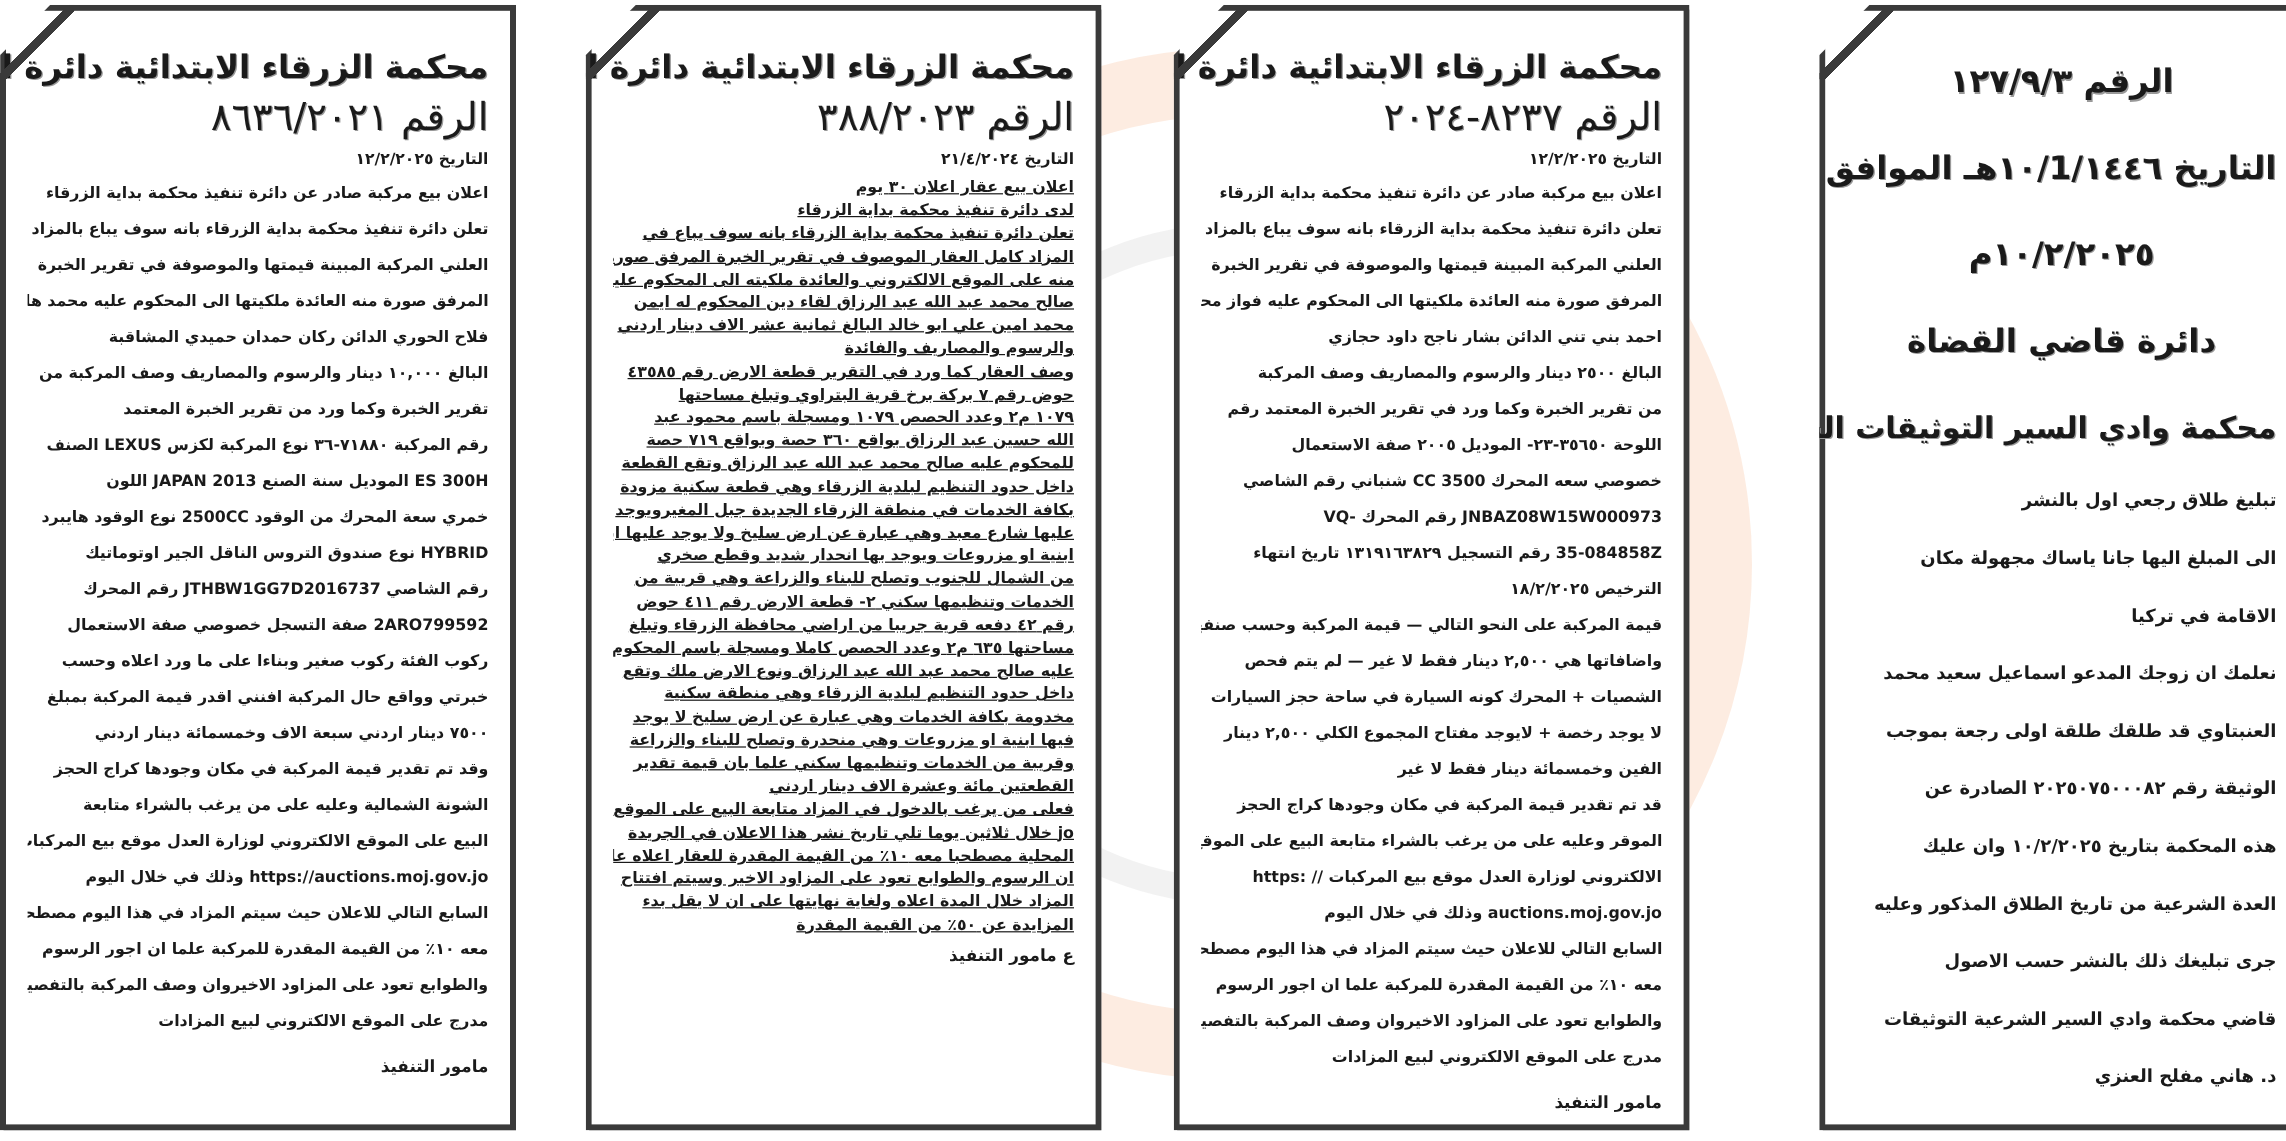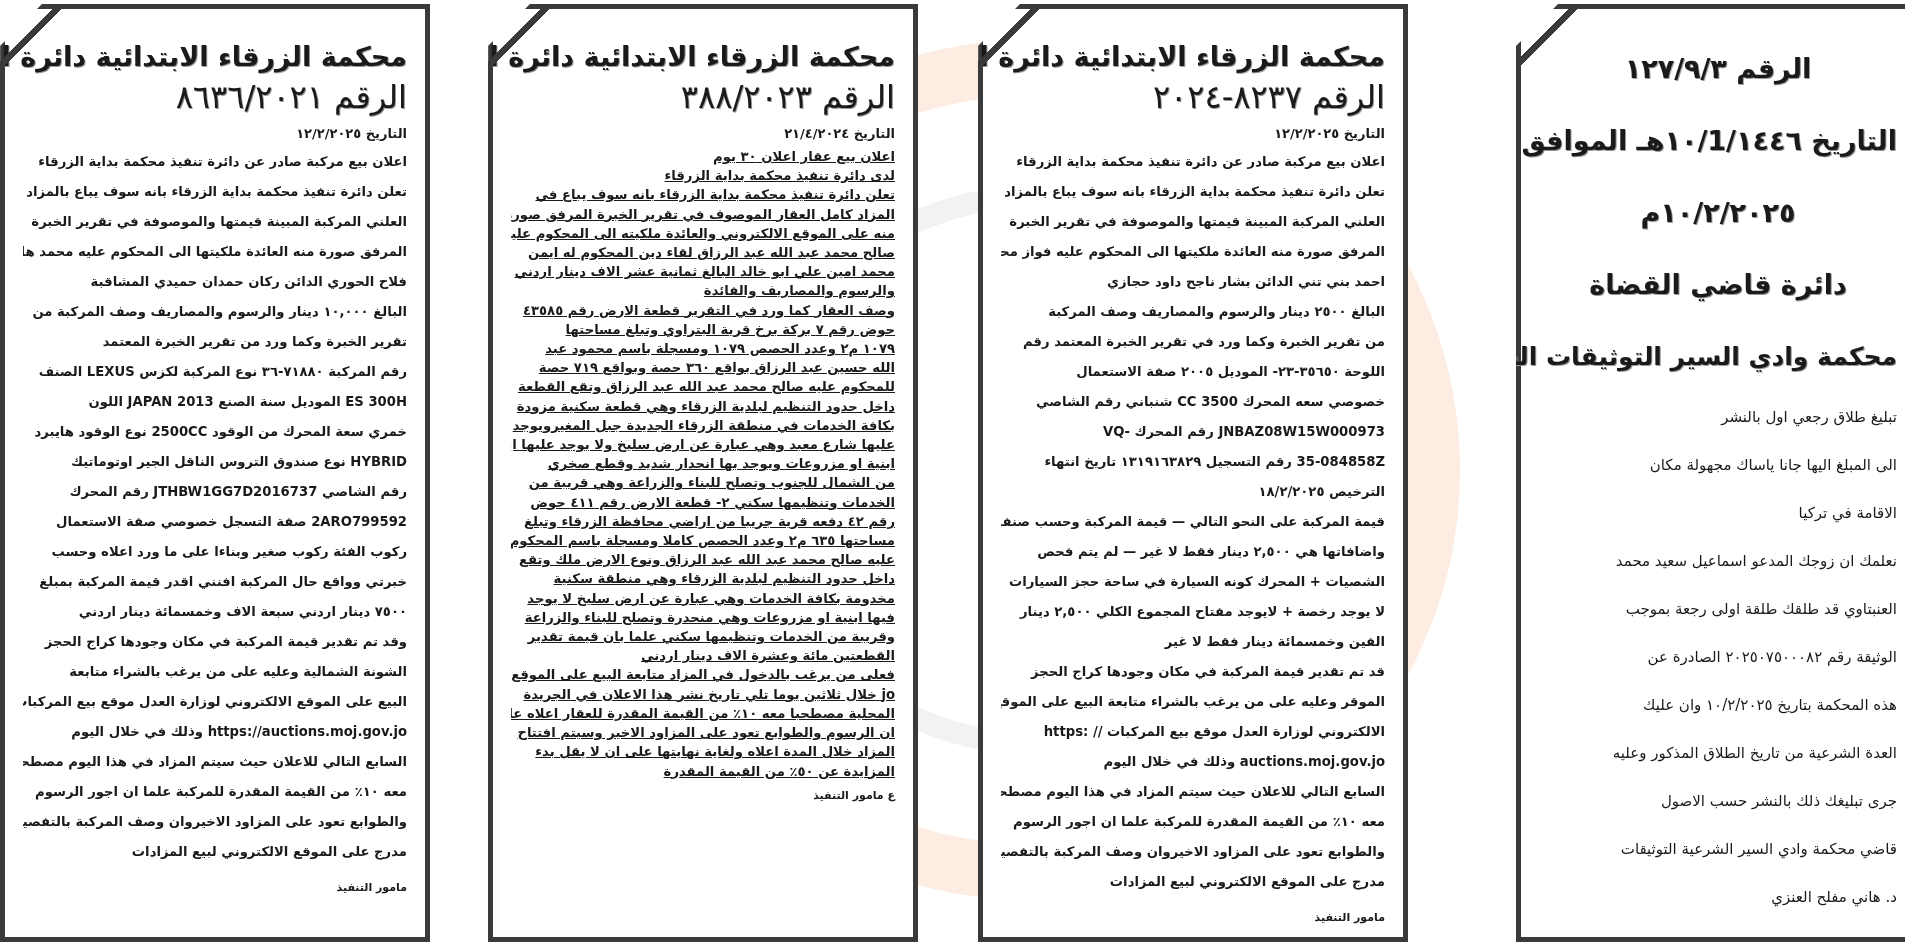--- a/index.html
+++ b/index.html
@@ -29,26 +29,26 @@
   .p1 { left:1516px; width:404px; }
   .p2 { left:978px; width:430px; }
   .p3 { left:488px; width:430px; }
   .p4 { left:0px;   width:430px; }
 
   .court-title { font-weight:bold; font-size:27px; text-align:center; margin:18px 0 4px 0; text-shadow:1px 1px 0 #999; white-space:nowrap; }
   .case-number { font-weight:normal; font-size:32px; text-align:right; margin:6px 0 10px 0; text-shadow:1px 1px 0 #999; }
   .date-line { font-size:13px; font-weight:bold; margin:4px 0 6px 0; }
   .body-line { font-size:13.2px; font-weight:bold; line-height:30px; text-align:justify; text-align-last:right; white-space:nowrap; overflow:hidden; }
   .p3 .body-line { line-height:19.2px;text-decoration:underline; }
-  .sig { font-size:11px; font-weight:bold; margin-top:14px; }
+  .sig { font-size:14px; font-weight:bold; margin-top:14px; }
   .p3 .sig { margin-top:8px; }
 
   .p1 .hdr { font-weight:bold; font-size:27px; text-align:center; line-height:72px; text-shadow:1px 1px 0 #999; white-space:nowrap; }
   .p1 .hdr.small { font-size:25px; }
-  .p1 .line { font-size:15px; font-weight:normal; line-height:48px; text-align:justify; text-align-last:right; white-space:nowrap; }
+  .p1 .line { font-size:15px; font-weight:bold; line-height:48px; text-align:justify; text-align-last:right; white-space:nowrap; }
   .p1 .first-hdr { margin-top:10px; }
 </style>
 </head>
 <body>
 
 <div class="watermark">
     <div class="inner"></div>
   </div>
 
 <div class="panel p1">

